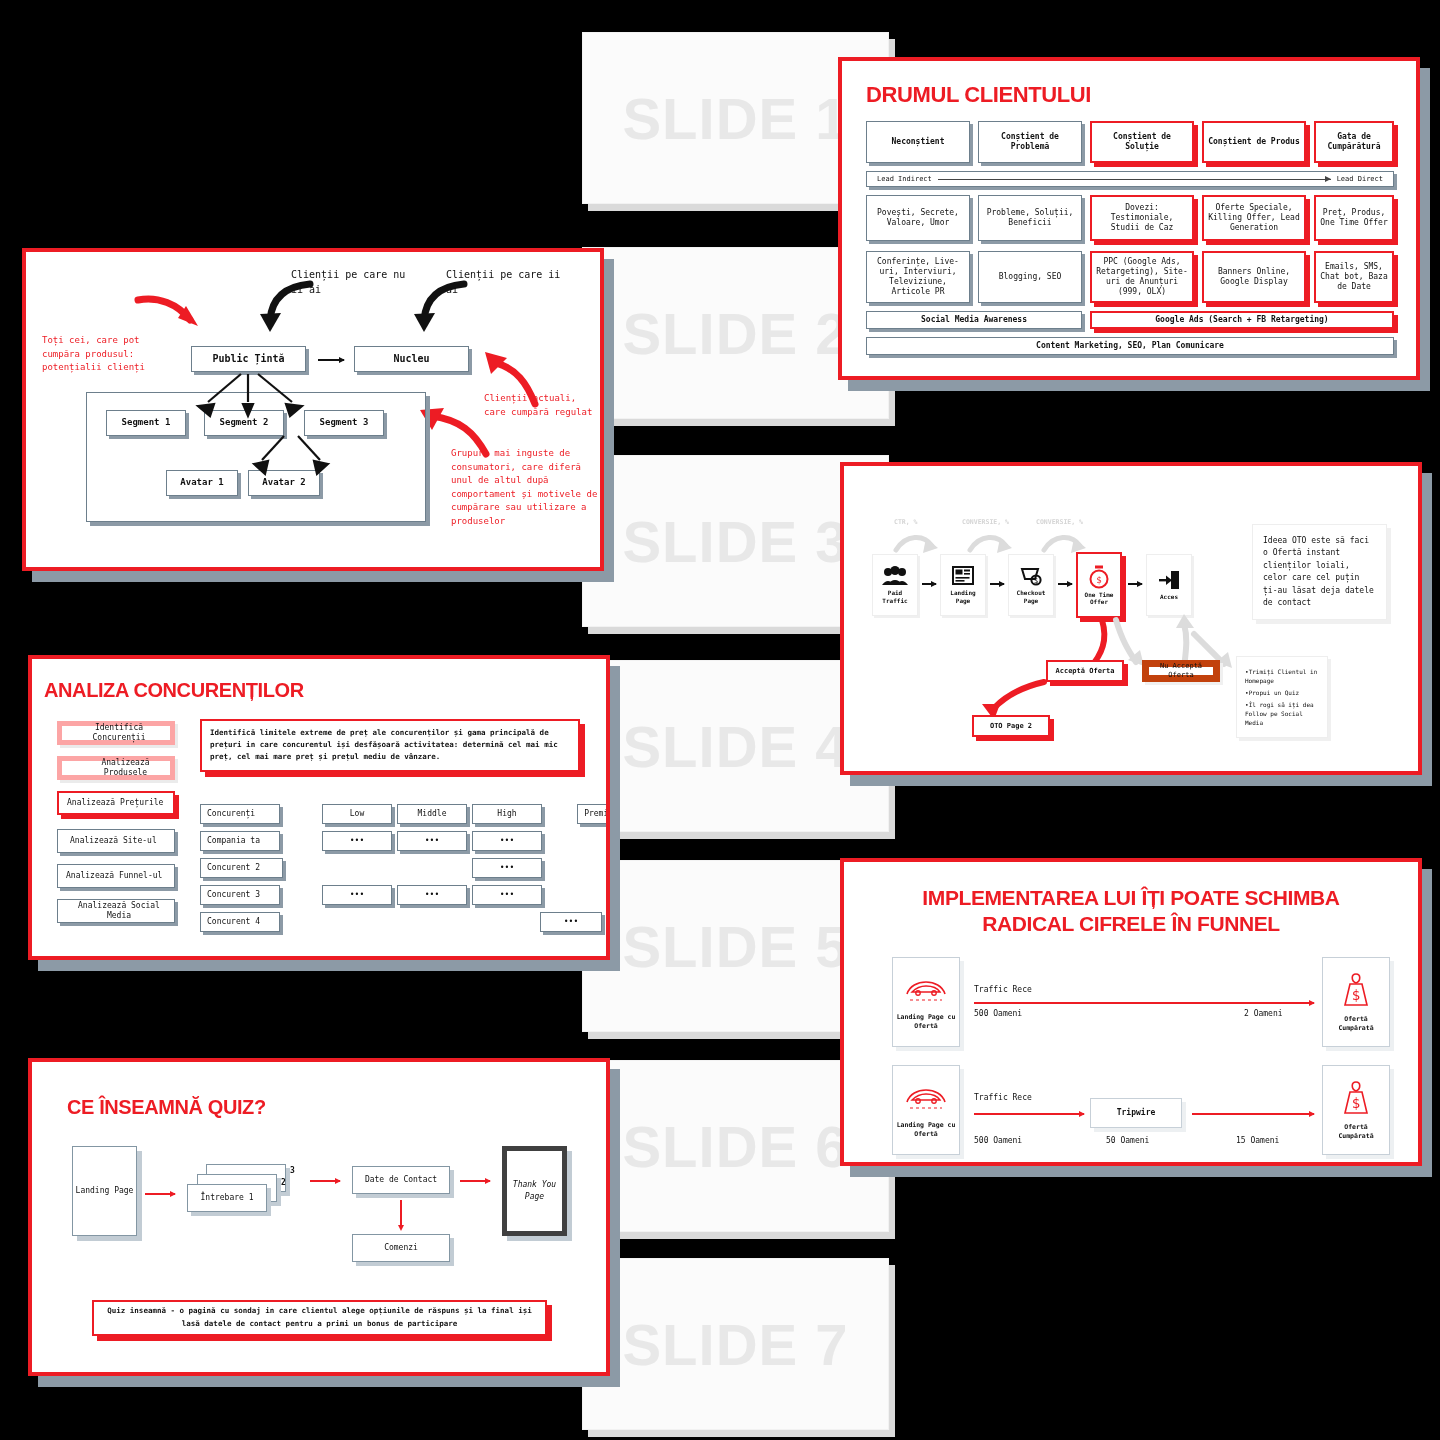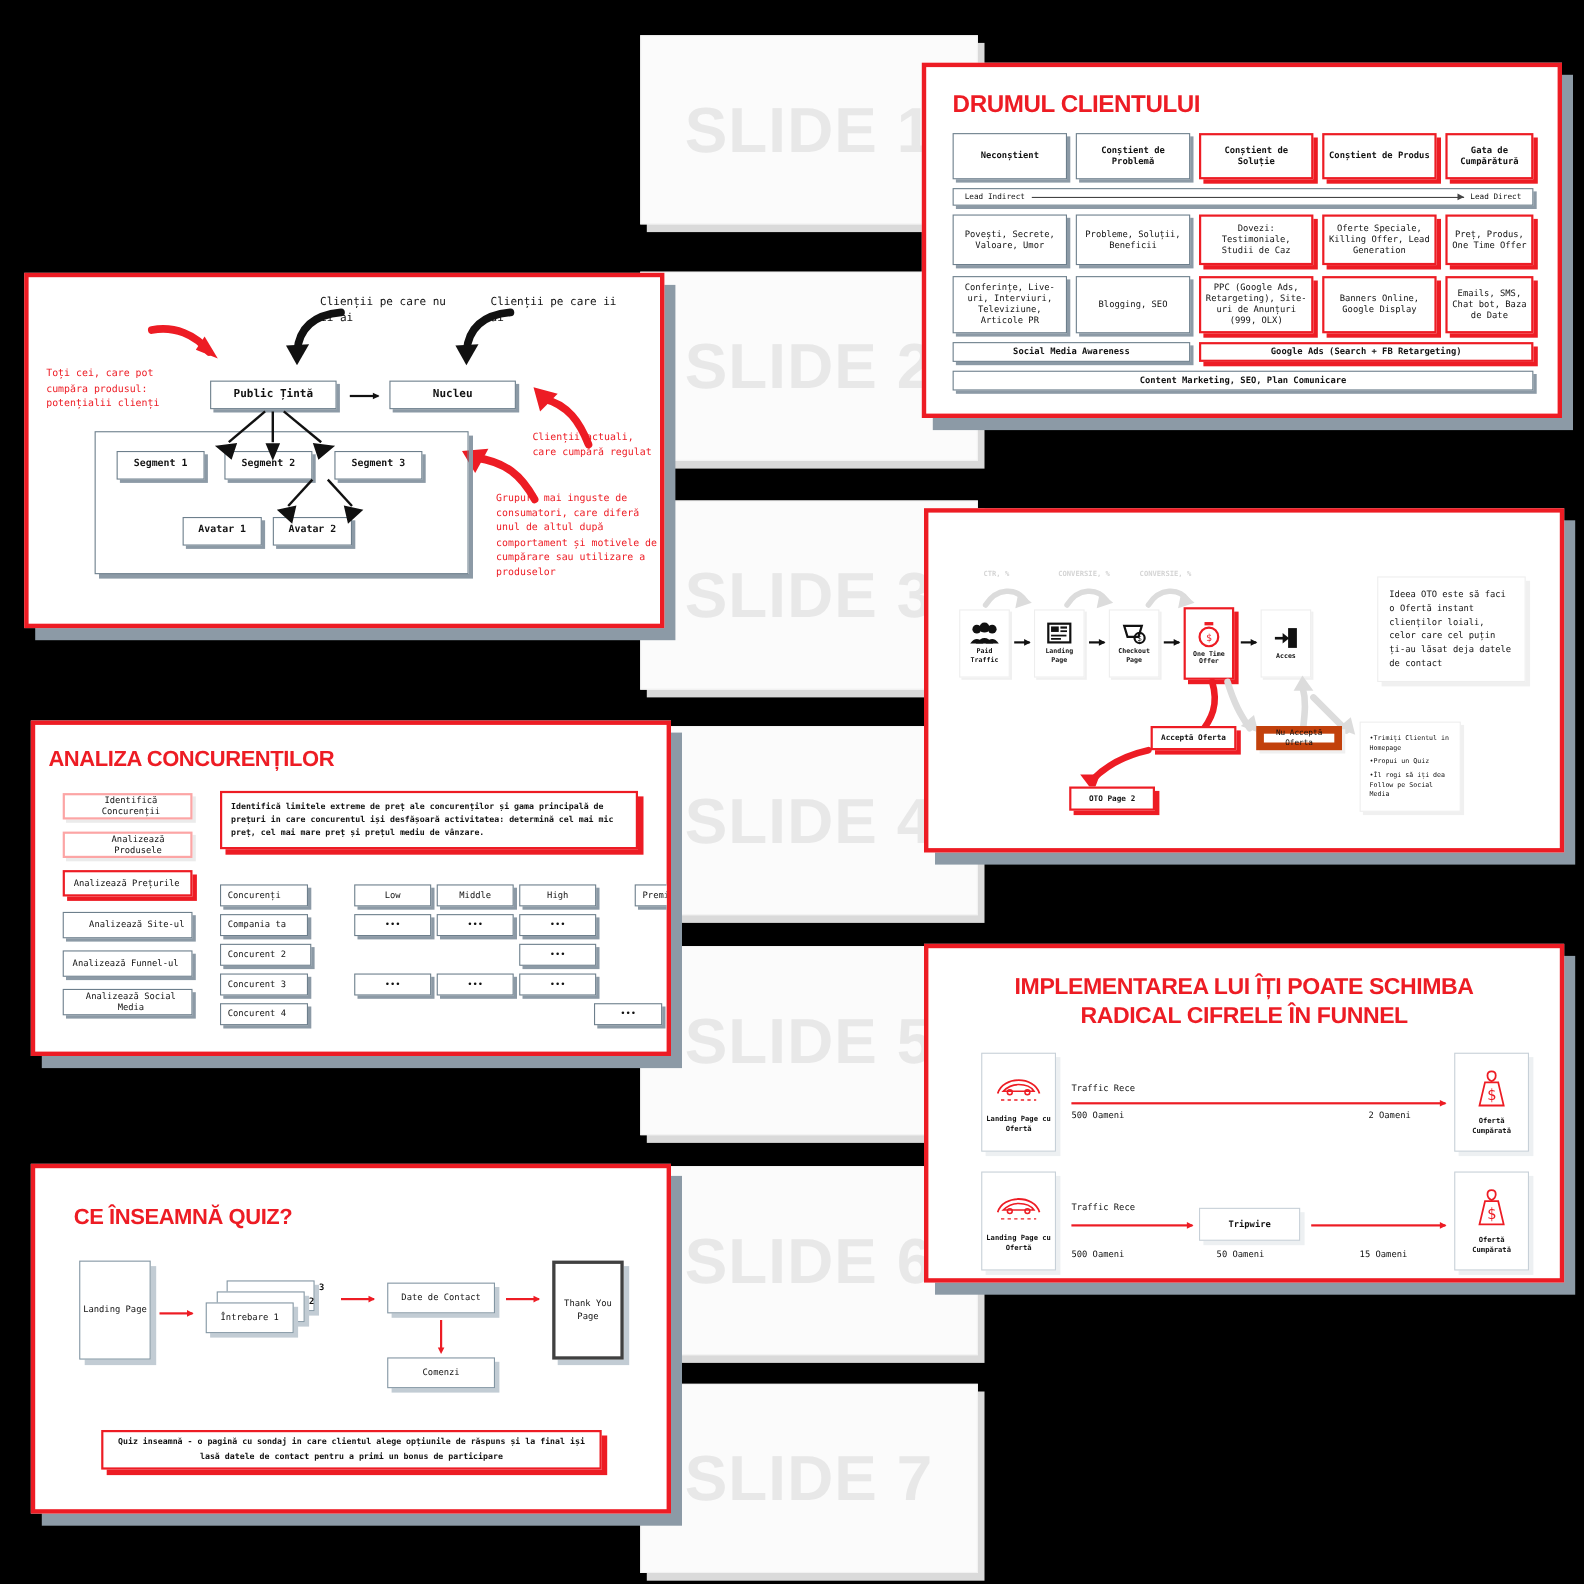--- a/index.html
+++ b/index.html
@@ -22,21 +22,21 @@
   .title{font-family:"Liberation Sans",sans-serif;font-weight:bold;
          color:#ED1C24;letter-spacing:-0.4px;}
 
   
   .bx{position:absolute;background:#fff;border:1px solid #6d7f8c;
       box-shadow:3px 3px 0 #8c9aa6;display:flex;align-items:center;
       justify-content:center;text-align:center;color:#111;
       font-size:8px;line-height:1.25;box-sizing:border-box;padding:2px;}
   .bx.red{border:2px solid #ED1C24;box-shadow:4px 4px 0 #ED1C24;}
   .bx.bold{font-weight:bold;}
-  .bx.gray{border:2px solid #fca5a5;box-shadow:3px 3px 0 #ebebeb;}
+  .bx.gray{border:5px solid #fca5a5;box-shadow:3px 3px 0 #ebebeb;}
   .bx.plain{box-shadow:none;}
 
   .txt{position:absolute;color:#ED1C24;font-size:9px;line-height:1.5;}
   .txtb{position:absolute;color:#111;font-size:9px;line-height:1.45;}
 
   .redbox{position:absolute;border:2px solid #ED1C24;background:#fff;
           box-shadow:5px 5px 0 #ED1C24;box-sizing:border-box;
           font-size:8px;line-height:1.5;color:#111;font-weight:bold;
           padding:6px 8px;}
 
@@ -182,21 +182,21 @@
     </div>
   </div>
 
   <div class="slide" style="left:28px;top:655px;width:574px;height:297px;">
     <div class="pad">
       <div class="title" style="position:absolute;left:12px;top:20px;font-size:20px;">ANALIZA CONCURENȚILOR</div>
 
       <div class="bx gray" style="left:25px;top:62px;width:118px;height:24px;justify-content:flex-start;padding-left:8px;font-size:8px;">Identifică Concurenții</div>
       <div class="bx gray" style="left:25px;top:97px;width:118px;height:24px;justify-content:flex-start;padding-left:21px;font-size:8px;">Analizează Produsele</div>
       <div class="bx red" style="left:25px;top:132px;width:118px;height:24px;justify-content:flex-start;padding-left:8px;font-size:8px;">Analizează Prețurile</div>
-      <div class="bx" style="left:25px;top:170px;width:118px;height:24px;justify-content:flex-start;padding-left:23px;font-size:8px;">Analizează Site-ul</div>
+      <div class="bx" style="left:25px;top:170px;width:118px;height:24px;justify-content:flex-start;padding-left:12px;font-size:8px;">Analizează Site-ul</div>
       <div class="bx" style="left:25px;top:205px;width:118px;height:24px;justify-content:flex-start;padding-left:8px;font-size:8px;">Analizează Funnel-ul</div>
       <div class="bx" style="left:25px;top:240px;width:118px;height:24px;justify-content:flex-start;padding-left:8px;font-size:8px;">Analizează Social Media</div>
 
       <div class="redbox" style="left:168px;top:60px;width:380px;height:53px;font-size:7.5px;line-height:1.6;">Identifică limitele extreme de preț ale concurenților și gama principală de prețuri in care concurentul iși desfășoară activitatea: determină cel mai mic preț, cel mai mare preț și prețul mediu de vânzare.</div>
 
       <div class="bx" style="left:168px;top:145px;width:80px;height:20px;justify-content:flex-start;padding-left:6px;font-size:8px;">Concurenți</div>
       <div class="bx" style="left:290px;top:145px;width:70px;height:20px;font-size:8px;">Low</div>
       <div class="bx" style="left:365px;top:145px;width:70px;height:20px;font-size:8px;">Middle</div>
       <div class="bx" style="left:440px;top:145px;width:70px;height:20px;font-size:8px;">High</div>
       <div class="bx" style="left:508px;top:145px;width:48px;height:20px;font-size:8px;margin-left:37px;">Premium</div>
@@ -420,21 +420,21 @@
 
       <div class="bx plain" style="left:320px;top:104px;width:98px;height:28px;font-size:8px;font-weight:normal;
                   border:1px solid #8396a3;box-shadow:4px 4px 0 #c2ccd4;">Date de Contact</div>
       <div class="varw r" style="left:368px;top:138px;height:26px;"></div>
       <div class="bx plain" style="left:320px;top:172px;width:98px;height:28px;font-size:8px;font-weight:normal;
                   border:1px solid #8396a3;box-shadow:4px 4px 0 #c2ccd4;">Comenzi</div>
 
       <div class="arw r" style="left:428px;top:118px;width:30px;"></div>
 
       <div class="bx plain" style="left:470px;top:84px;width:65px;height:90px;flex-direction:column;font-size:8px;font-weight:normal;
-                  border:3px solid #404040;box-shadow:5px 5px 0 #c2ccd4;">
+                  border:5px solid #404040;box-shadow:5px 5px 0 #c2ccd4;font-style:italic;">
         <span style="line-height:1.5;">Thank You Page</span>
       </div>
 
       <div class="redbox" style="left:60px;top:238px;width:455px;height:36px;font-size:7.5px;line-height:1.7;
                   text-align:center;display:flex;align-items:center;justify-content:center;">Quiz inseamnă - o pagină cu sondaj in care clientul alege opțiunile de răspuns și la final iși lasă datele de contact pentru a primi un bonus de participare</div>
     </div>
   </div>
 
 </div>
 

